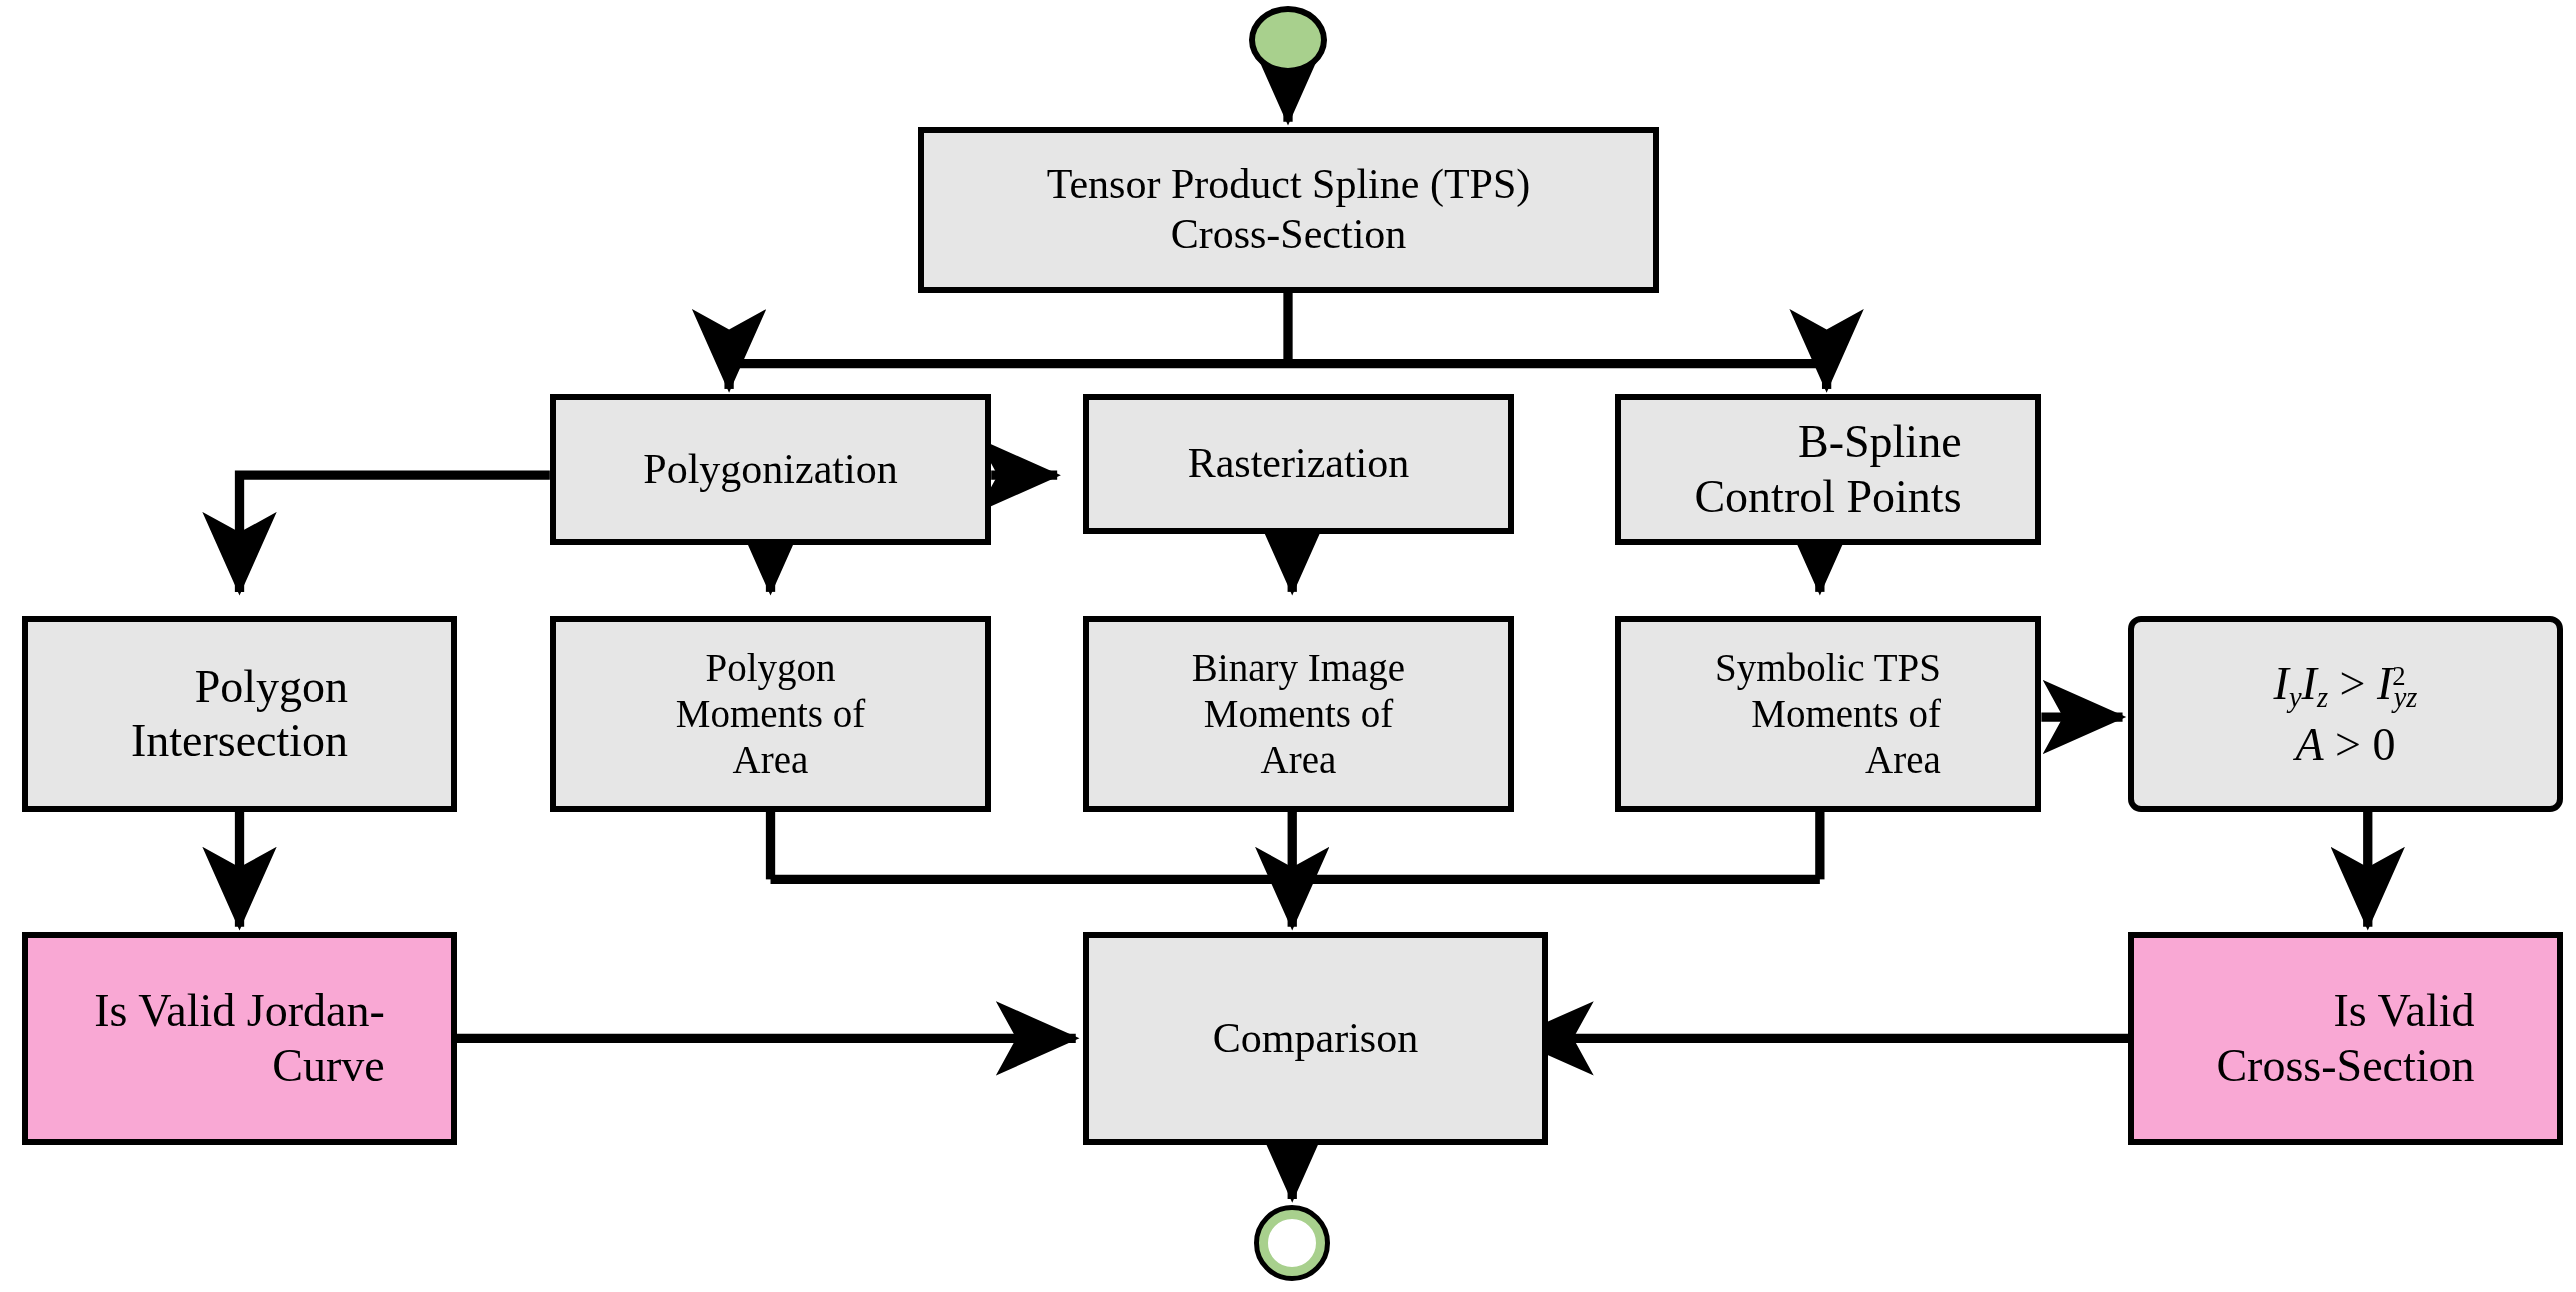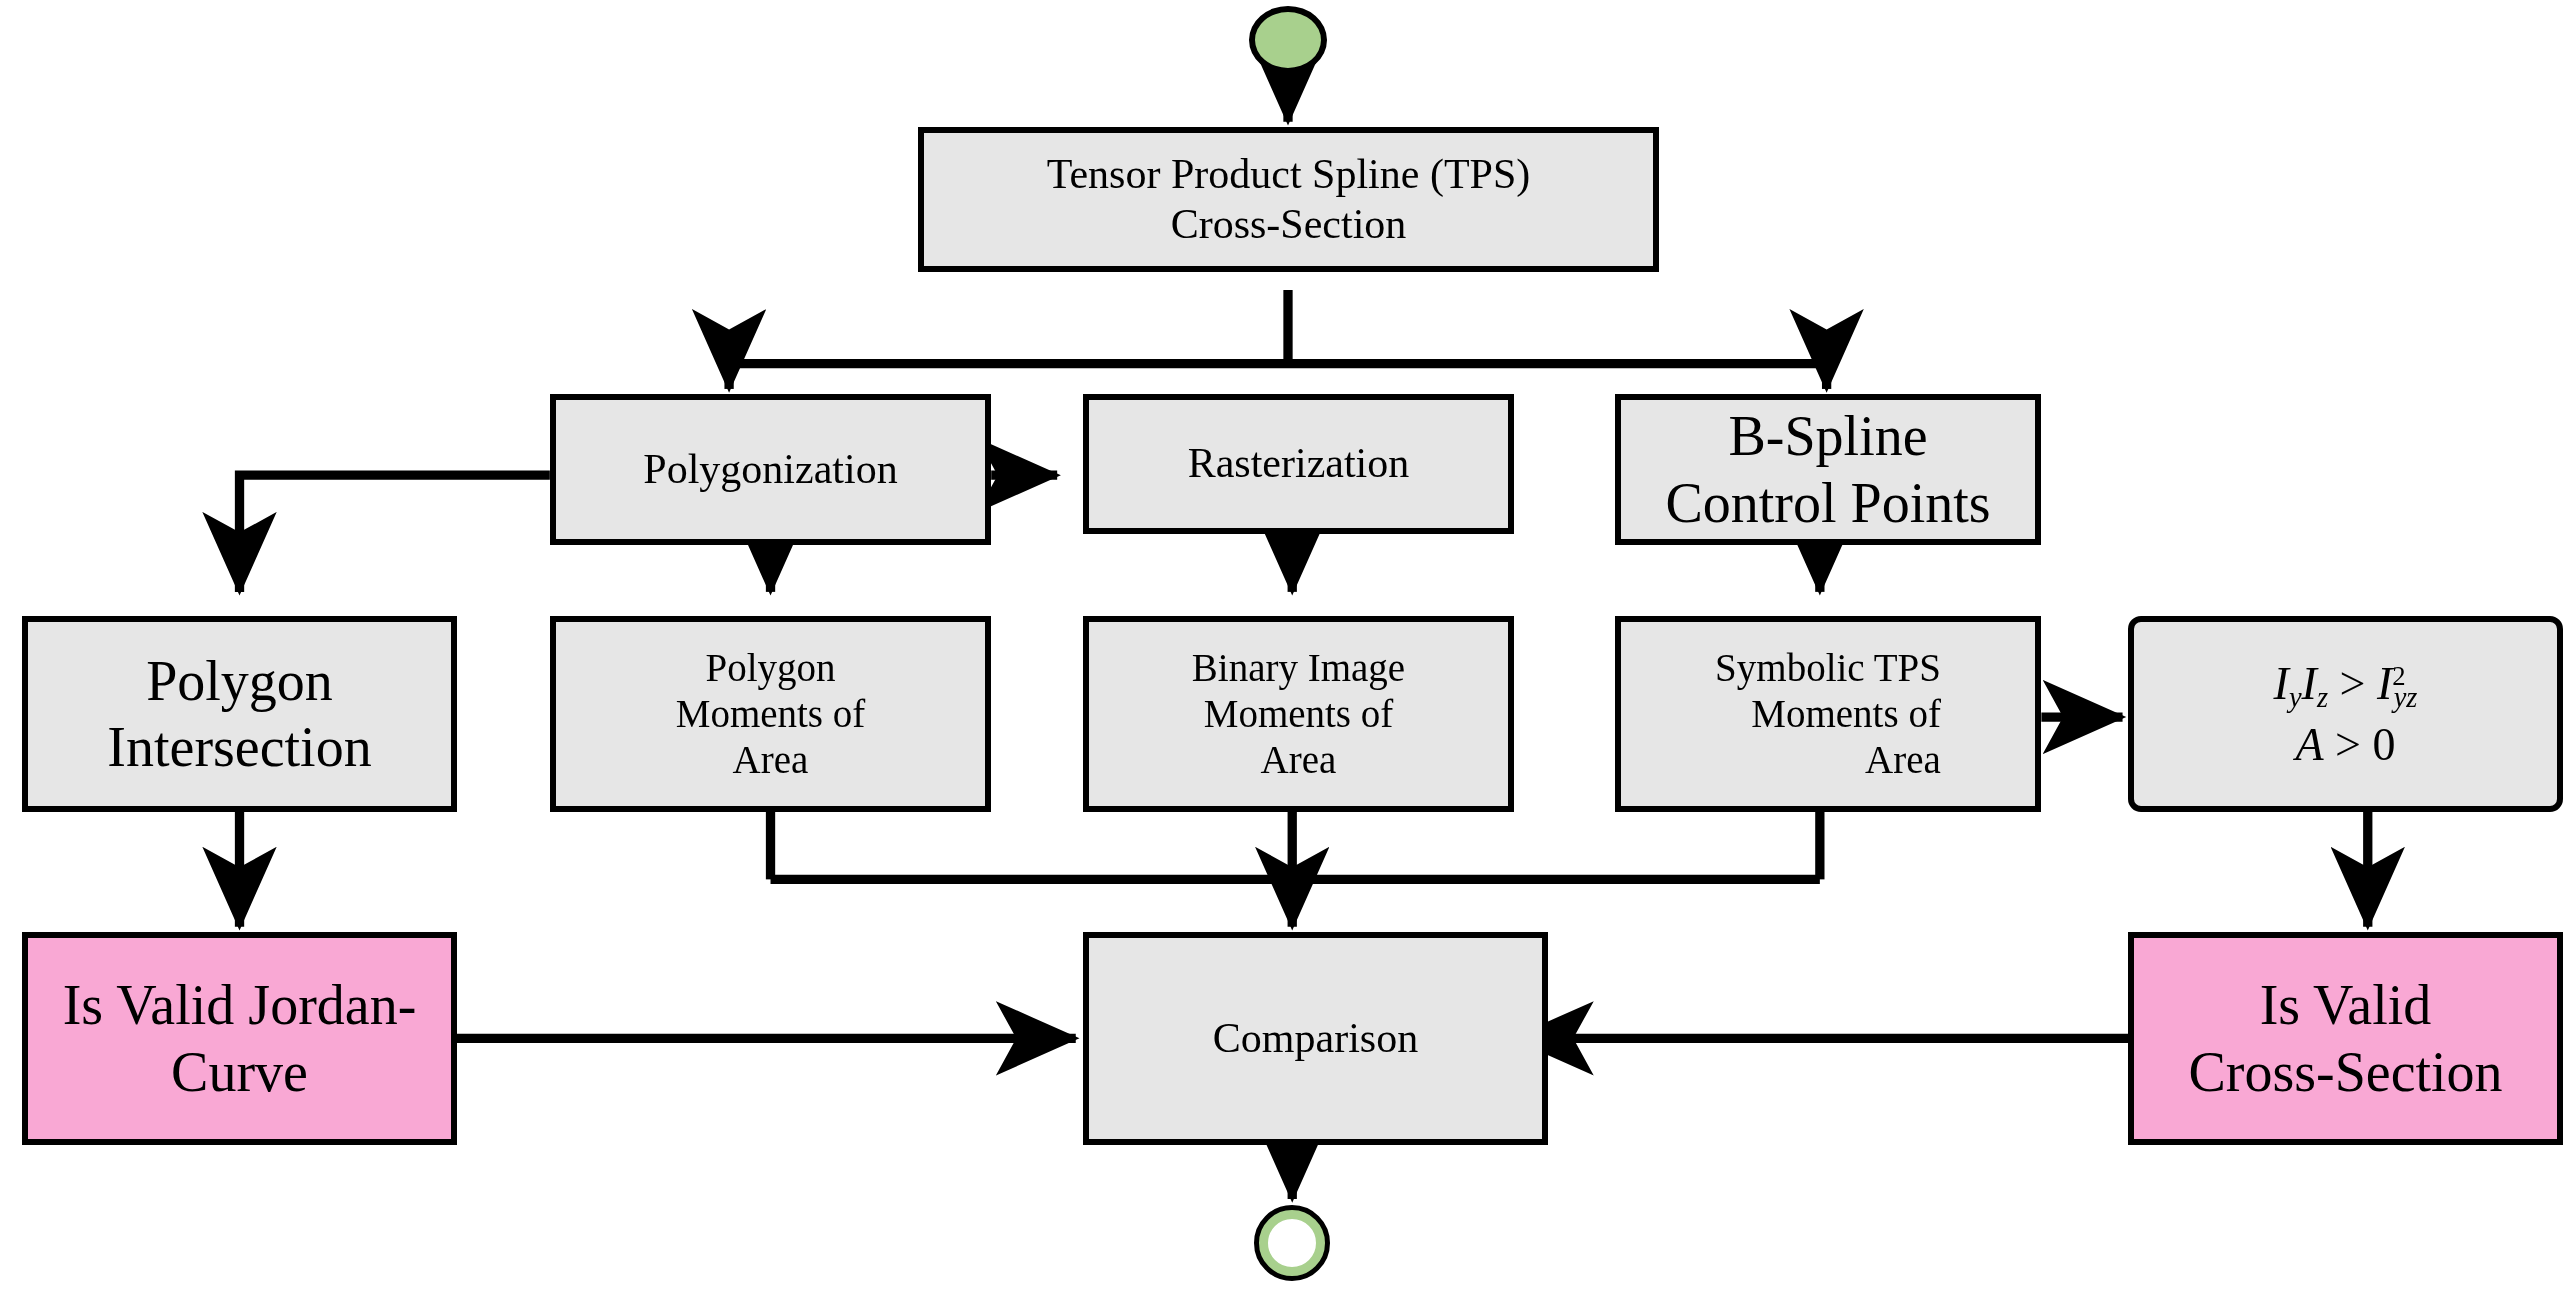--- a/index.html
+++ b/index.html
@@ -39,21 +39,21 @@
     background: #e6e6e6;
   }
   .node.valid {
     background: #f9a8d4;
   }
   .node .lbl {
     display: block;
     padding: 0 8.5px;
   }
   .fs-46 { font-size: 39px; }
-  .fs-48 { font-size: 56px; }
+  .fs-48 { font-size: 46px; text-align: right; }
   .fs-50 { font-size: 42px; }
   .math {
     font-family: "Liberation Serif", "DejaVu Serif", serif;
     font-style: italic;
     font-size: 46px;
     line-height: 1.25;
   }
   .math .op, .math .num { font-style: normal; }
   .math sub {
     font-size: 0.62em;
@@ -131,21 +131,21 @@
       <path d="M537,1228 L1272,1228" marker-end="url(#ah)"></path>
 
       <path d="M2534,1228 L1790,1228" marker-end="url(#ah)"></path>
 
       <path d="M1528,1354 L1528,1418" marker-end="url(#ah)"></path>
     </g>
   </svg>
 
   <div class="start-node" style="left:1249px; top:6px; width:78px; height:68px;"></div>
 
-  <div class="node process" style="left:918px; top:127px; width:741px; height:145px;">
+  <div class="node process" style="left:918px; top:127px; width:741px; height:166px;">
     <span class="lbl fs-50">
       <span>Tensor Product Spline (TPS)</span><br>
       <span>Cross-Section</span>
     </span>
   </div>
 
   <div class="node process" style="left:550px; top:394px; width:441px; height:151px;">
     <span class="lbl fs-50">Polygonization</span>
   </div>
 

